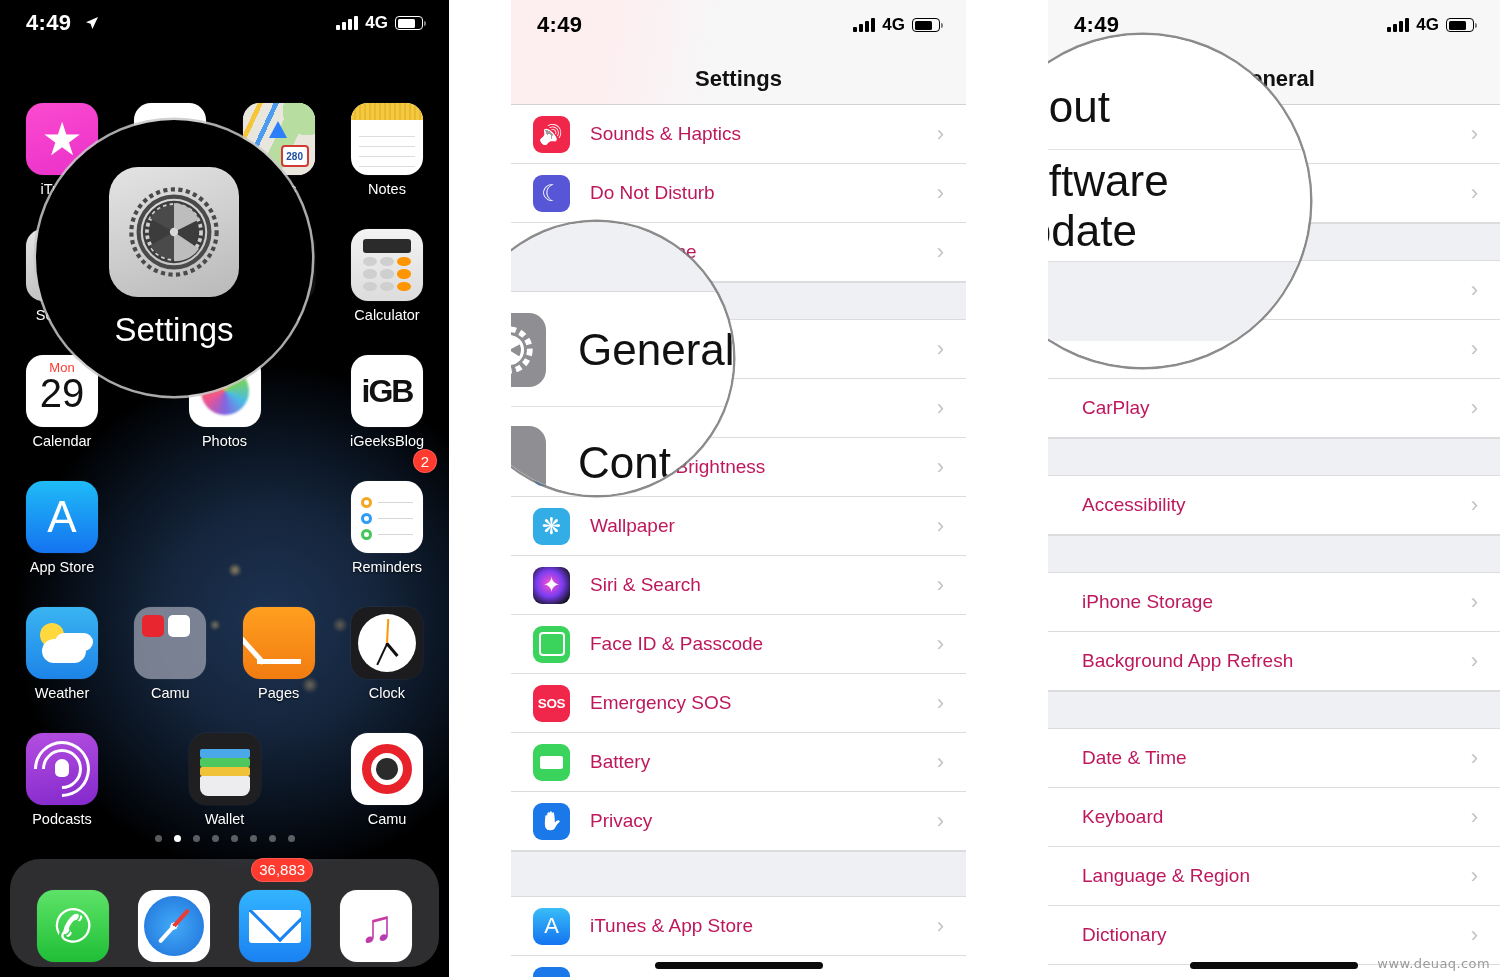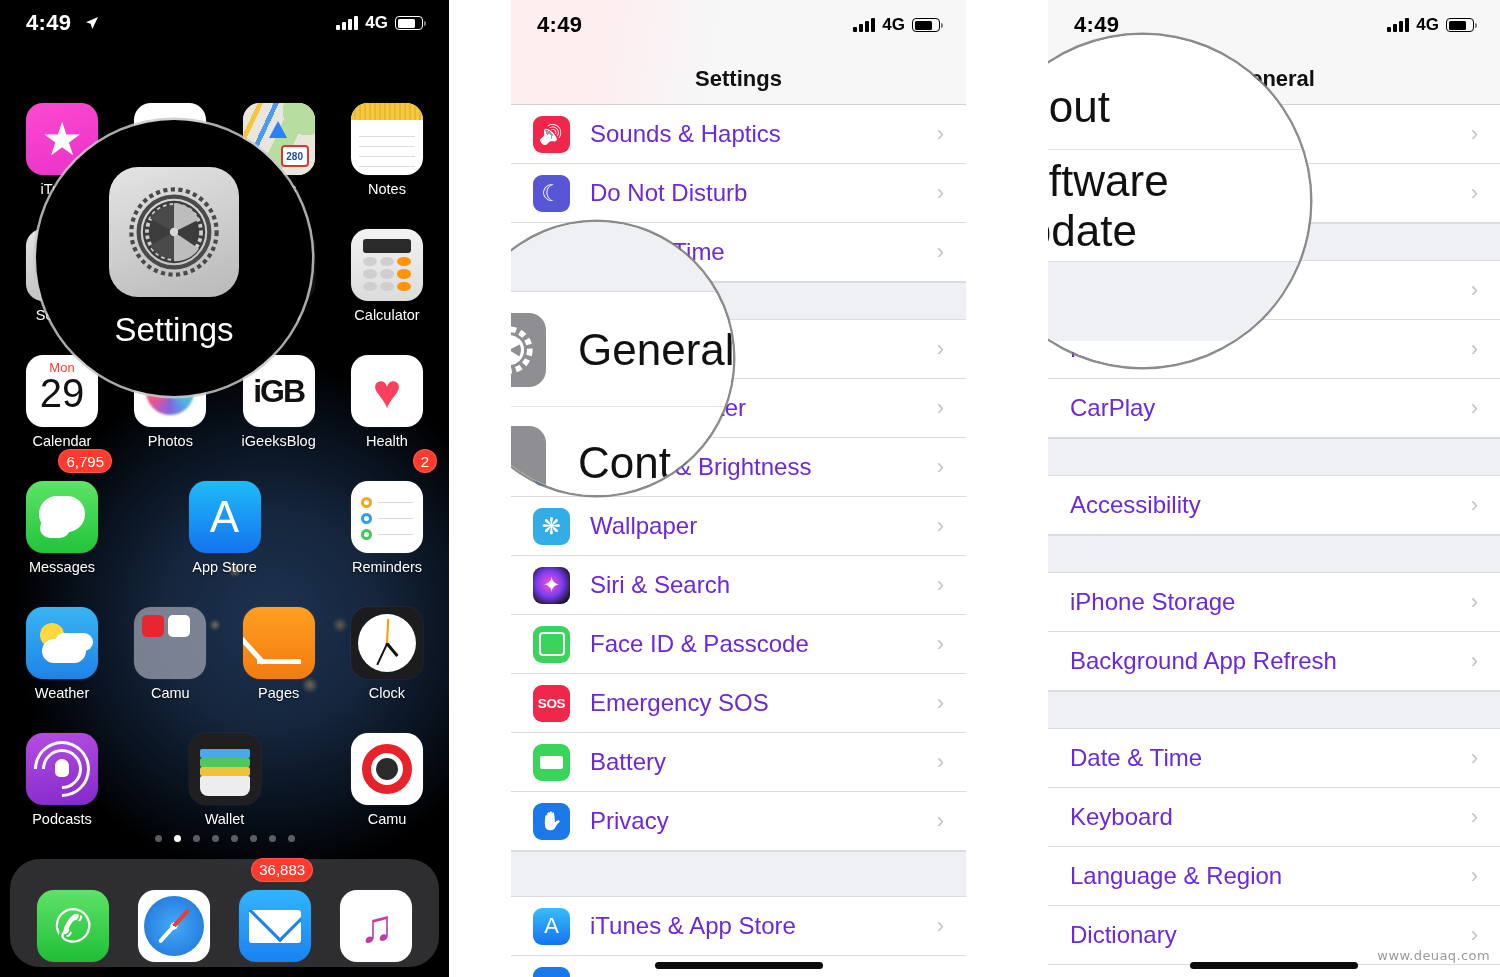--- a/index.html
+++ b/index.html
@@ -221,24 +221,24 @@
   .navbar .sbar { position:absolute; top:2px; }
   .nav-title { position:absolute; left:0; right:0; bottom: 12px; text-align:center;
                font-size: 22px; font-weight: 600; color:#111; }
   .panel2 .navbar { background: linear-gradient(100deg,#fdeef0 0 22%, #f7f7f8 45%); }
 
   .list { position:absolute; left:0; right:0; top:105px; }
   .srow { height: 59px; display:flex; align-items:center; background:#fff;
           border-bottom:.5px solid #dcdcdf; position:relative; padding-left:22px; }
   .srow .sicon { width:37px; height:37px; border-radius:9px; flex:none; position:relative; overflow:hidden;
                  display:flex; align-items:center; justify-content:center; color:#fff; }
-  .srow .stext { font-size:24px; color:#6d28d9; margin-left:20px; }
+  .srow .stext { font-size:19px; color:#be185d; margin-left:20px; }
   .srow .chev { position:absolute; right:22px; color:#c4c4c8; font-size:22px; font-weight:300;}
   .srow.noicon { padding-left:22px; }
-  .srow.noicon .stext { margin-left:0; }
+  .srow.noicon .stext { margin-left:12px; }
   .gap { height: 38px; background:#eff0f3; border-top:.5px solid #dcdcdf; border-bottom:.5px solid #dcdcdf;}
   .gap.tall { height: 46px; }
 
   
   .sc-sound { background:#f0264a; }
   .sc-sound::after{ content:"🔊"; font-size:19px; filter:grayscale(1) brightness(3); }
   .sc-dnd { background:#5756d6; }
   .sc-dnd::after{ content:"☾"; font-size:23px; color:#fff; }
   .sc-screentime{ background:#5756d6; }
   .sc-screentime::after{ content:"⧗"; font-size:20px; color:#fff; }
@@ -257,21 +257,21 @@
     box-shadow: inset 0 0 0 4px transparent; }
   .sc-sos { background:#f0264a; font-size:13.5px; font-weight:700; letter-spacing:-.3px;}
   .sc-batt { background:#3ad35b; }
   .sc-batt::after{ content:""; width:23px;height:13px;background:#fff;border-radius:2px; }
   .sc-priv { background:#1a78e8; }
   .sc-priv::after{ content:"✋"; font-size:18px; filter: grayscale(1) brightness(4);}
   .sc-itunes { background: linear-gradient(180deg,#38bdf8,#1473f0); font-size:22px; font-weight:300;}
   .sc-partial { background:#1a78e8; }
   .home-ind { position:absolute; left:50%; transform:translateX(-50%); bottom:8px;
               width:168px; height:7px; border-radius:4px; background:#0b0b0b; z-index:30;}
-  .watermark { position:absolute; right:10px; bottom:14px; font-size:13px; color:#9a9a9a;
+  .watermark { position:absolute; right:10px; bottom:6px; font-size:13px; color:#9a9a9a;
                letter-spacing:.4px; z-index:40; font-family:"DejaVu Sans", sans-serif;}
 </style>
 </head>
 <body>
 
 <div class="stage">
 
   <div class="panel1">
     <div class="wallpaper"></div>
 
@@ -362,32 +362,23 @@
         <div class="app">
           <div class="ico i-photos"></div>
           <div class="lbl">Photos</div>
         </div>
         <div class="app">
           <div class="ico i-igb">
               <span>iGB</span>
             </div>
           <div class="lbl">iGeeksBlog</div>
         </div>
-        <div class="app">
-          <div class="ico i-health"></div>
-          <div class="lbl">Health</div>
-        </div>
       </div>
 
       <div class="row">
-        <div class="app">
-          <div class="ico i-msg"></div>
-          <div class="badge">6,795</div>
-          <div class="lbl">Messages</div>
-        </div>
         <div class="app">
           <div class="ico i-appstore"></div>
           <div class="lbl">App Store</div>
         </div>
         <div class="app">
           <div class="ico i-rem">
             <span class="ln" style="top:16px">
                 <span class="dot" style="border-color:#f5a623"></span>
               </span>
             <span class="ln" style="top:32px">

